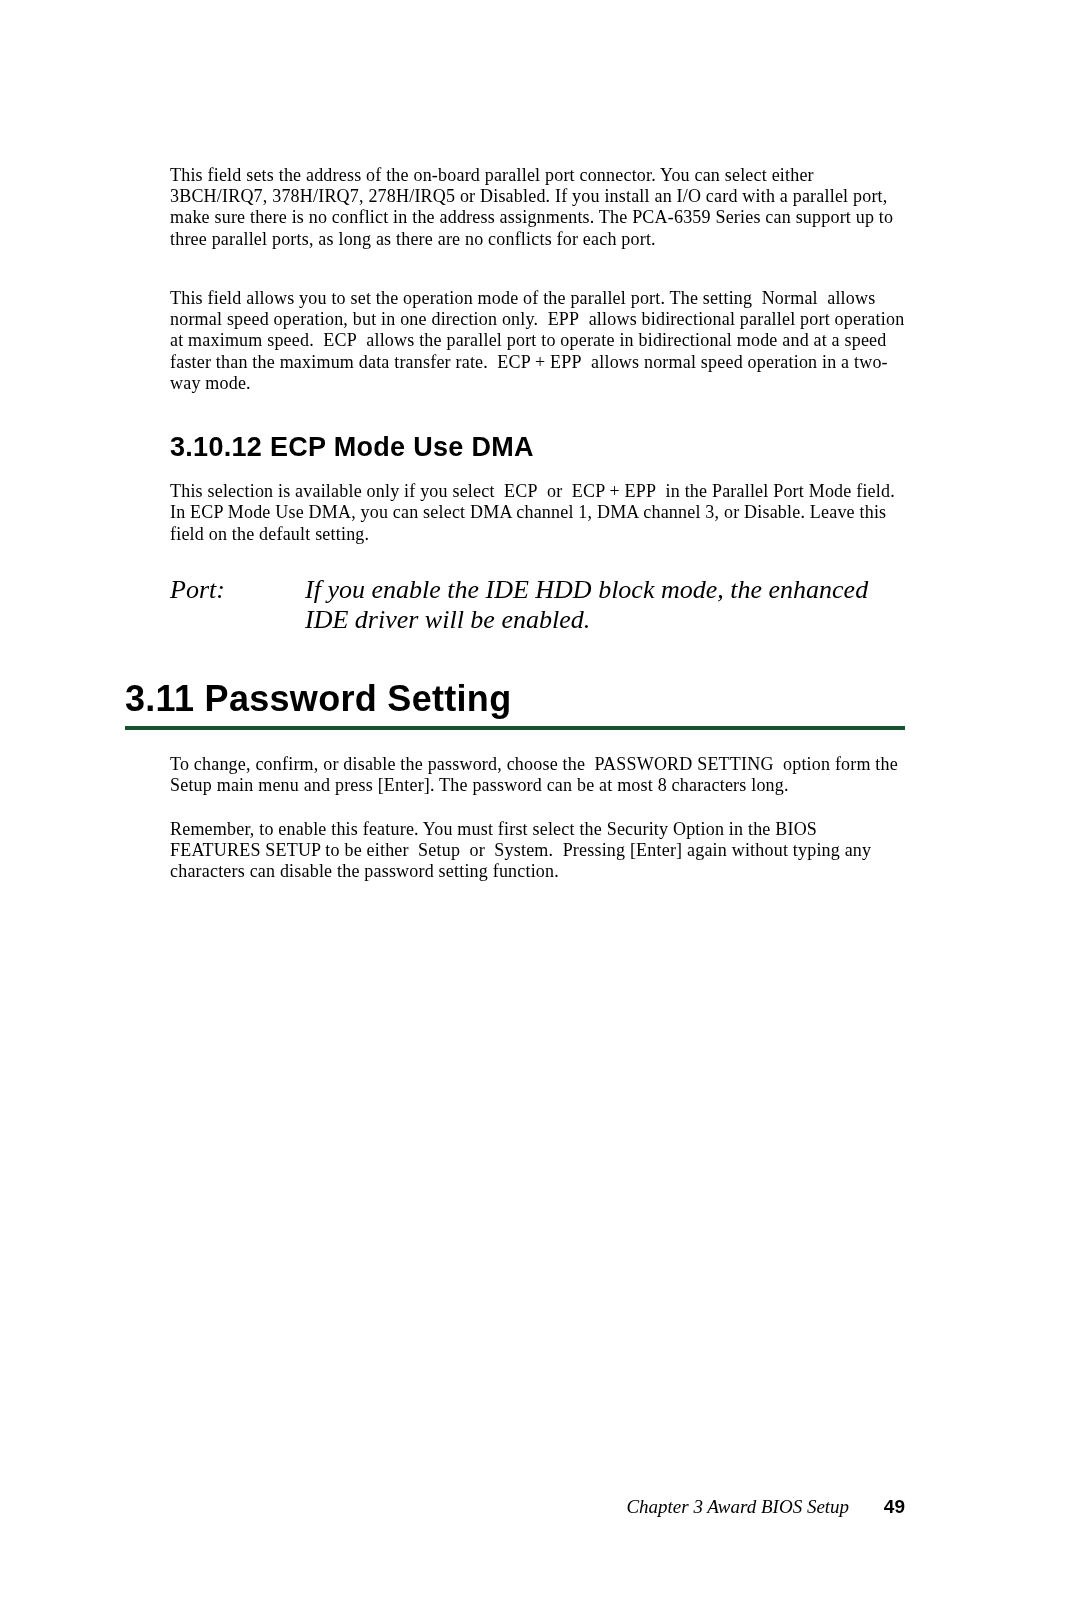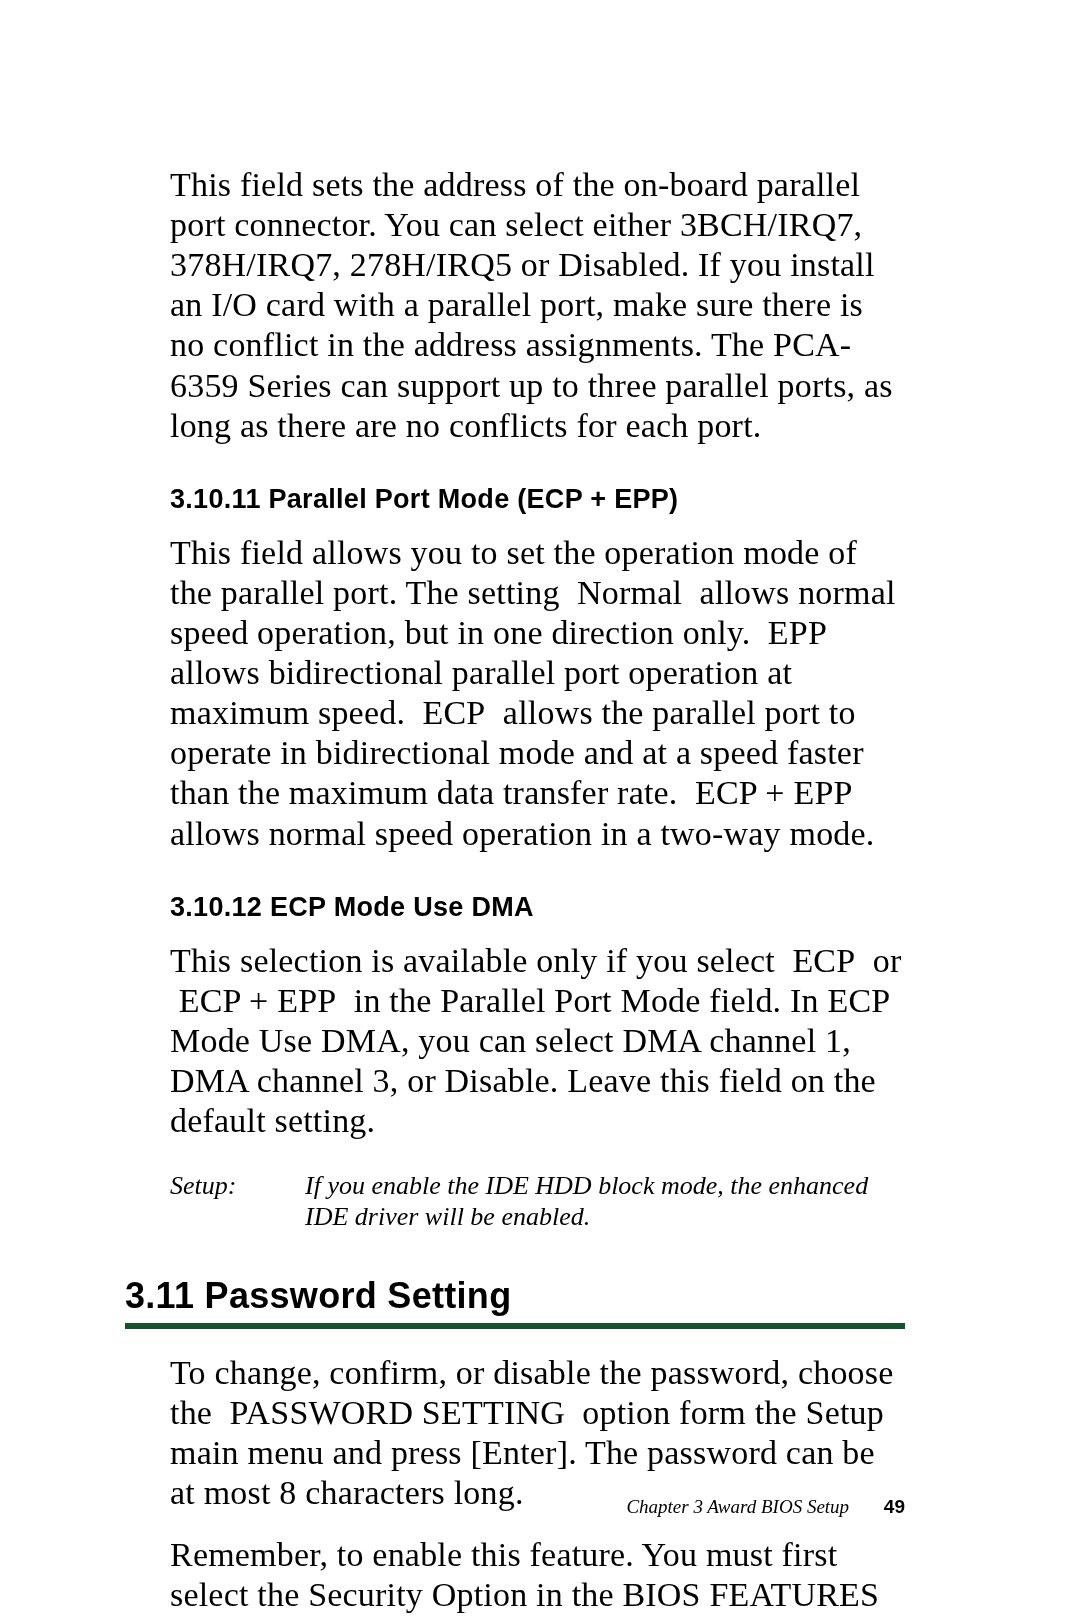--- a/index.html
+++ b/index.html
@@ -20,21 +20,21 @@
       padding-left: 45px;
     }
     .subsection-heading {
       font-family: Arial, Helvetica, sans-serif;
       font-weight: bold;
       font-size: 27px;
       margin-bottom: 18px;
       letter-spacing: 0.3px;
     }
     .body-text {
-      font-size: 34px;
+      font-size: 18px;
       line-height: 1.18;
       margin-bottom: 38px;
       letter-spacing: 0.2px;
     }
     .note-block {
       display: flex;
       margin-top: 30px;
       margin-bottom: 42px;
     }
     .note-label {
@@ -51,21 +51,21 @@
     }
     .section-heading-wrap {
       margin-left: -45px;
       margin-bottom: 24px;
     }
     .section-heading {
       font-family: Arial, Helvetica, sans-serif;
       font-weight: bold;
       font-size: 36px;
       padding-bottom: 6px;
-      border-bottom: 6px solid #14532d;
+      border-bottom: 4px solid #14532d;
       letter-spacing: 0.3px;
     }
     .footer {
       position: absolute;
       bottom: 100px;
       right: 175px;
       font-size: 19px;
       font-style: italic;
       text-align: center;
     }
@@ -78,28 +78,27 @@
       font-style: normal;
       margin-left: 30px;
     }
   </style>
 </head>
 <body>
 
 <div class="content-block">
   <p class="body-text">This field sets the address of the on-board parallel port connector. You can select either 3BCH/IRQ7, 378H/IRQ7, 278H/IRQ5 or Disabled. If you install an I/O card with a parallel port, make sure there is no conflict in the address assignments. The PCA-6359 Series can support up to three parallel ports, as long as there are no conflicts for each port.</p>
 
-  <h3 class="subsection-heading">3.10.11 Parallel Port Mode (ECP + EPP)</h3>
   <p class="body-text">This field allows you to set  the operation mode of the parallel port. The setting &nbsp;Normal&nbsp; allows normal speed operation, but in one direction only. &nbsp;EPP&nbsp; allows bidirectional parallel port operation at maximum speed. &nbsp;ECP&nbsp; allows the parallel port to operate in bidirectional mode and at a speed faster than the maximum data transfer rate. &nbsp;ECP + EPP&nbsp; allows normal speed operation in a two-way mode.</p>
 
   <h3 class="subsection-heading">3.10.12 ECP Mode Use DMA</h3>
   <p class="body-text" style="margin-bottom: 28px;">This selection is available only if you select &nbsp;ECP&nbsp; or &nbsp;ECP + EPP&nbsp; in the Parallel Port Mode field. In ECP Mode Use DMA, you can select DMA channel 1, DMA channel 3, or Disable. Leave this field on the default setting.</p>
 
   <div class="note-block">
-    <div class="note-label">Setup:</div>
+    <div class="note-label">Port:</div>
     <div class="note-text">If you enable the IDE HDD block mode, the enhanced IDE driver will be enabled.</div>
   </div>
 
   <div class="section-heading-wrap">
     <h2 class="section-heading">3.11  Password Setting</h2>
   </div>
 
   <p class="body-text" style="margin-bottom: 22px;">To change, confirm, or disable the password, choose the &nbsp;PASSWORD SETTING&nbsp; option form the Setup main menu and press [Enter]. The password can be at most 8 characters long.</p>
   <p class="body-text">Remember, to enable this feature. You must first select the Security Option in the BIOS FEATURES SETUP to be either &nbsp;Setup&nbsp; or &nbsp;System.&nbsp;  Pressing [Enter] again without typing any characters can disable the password setting function.</p>
 </div>

